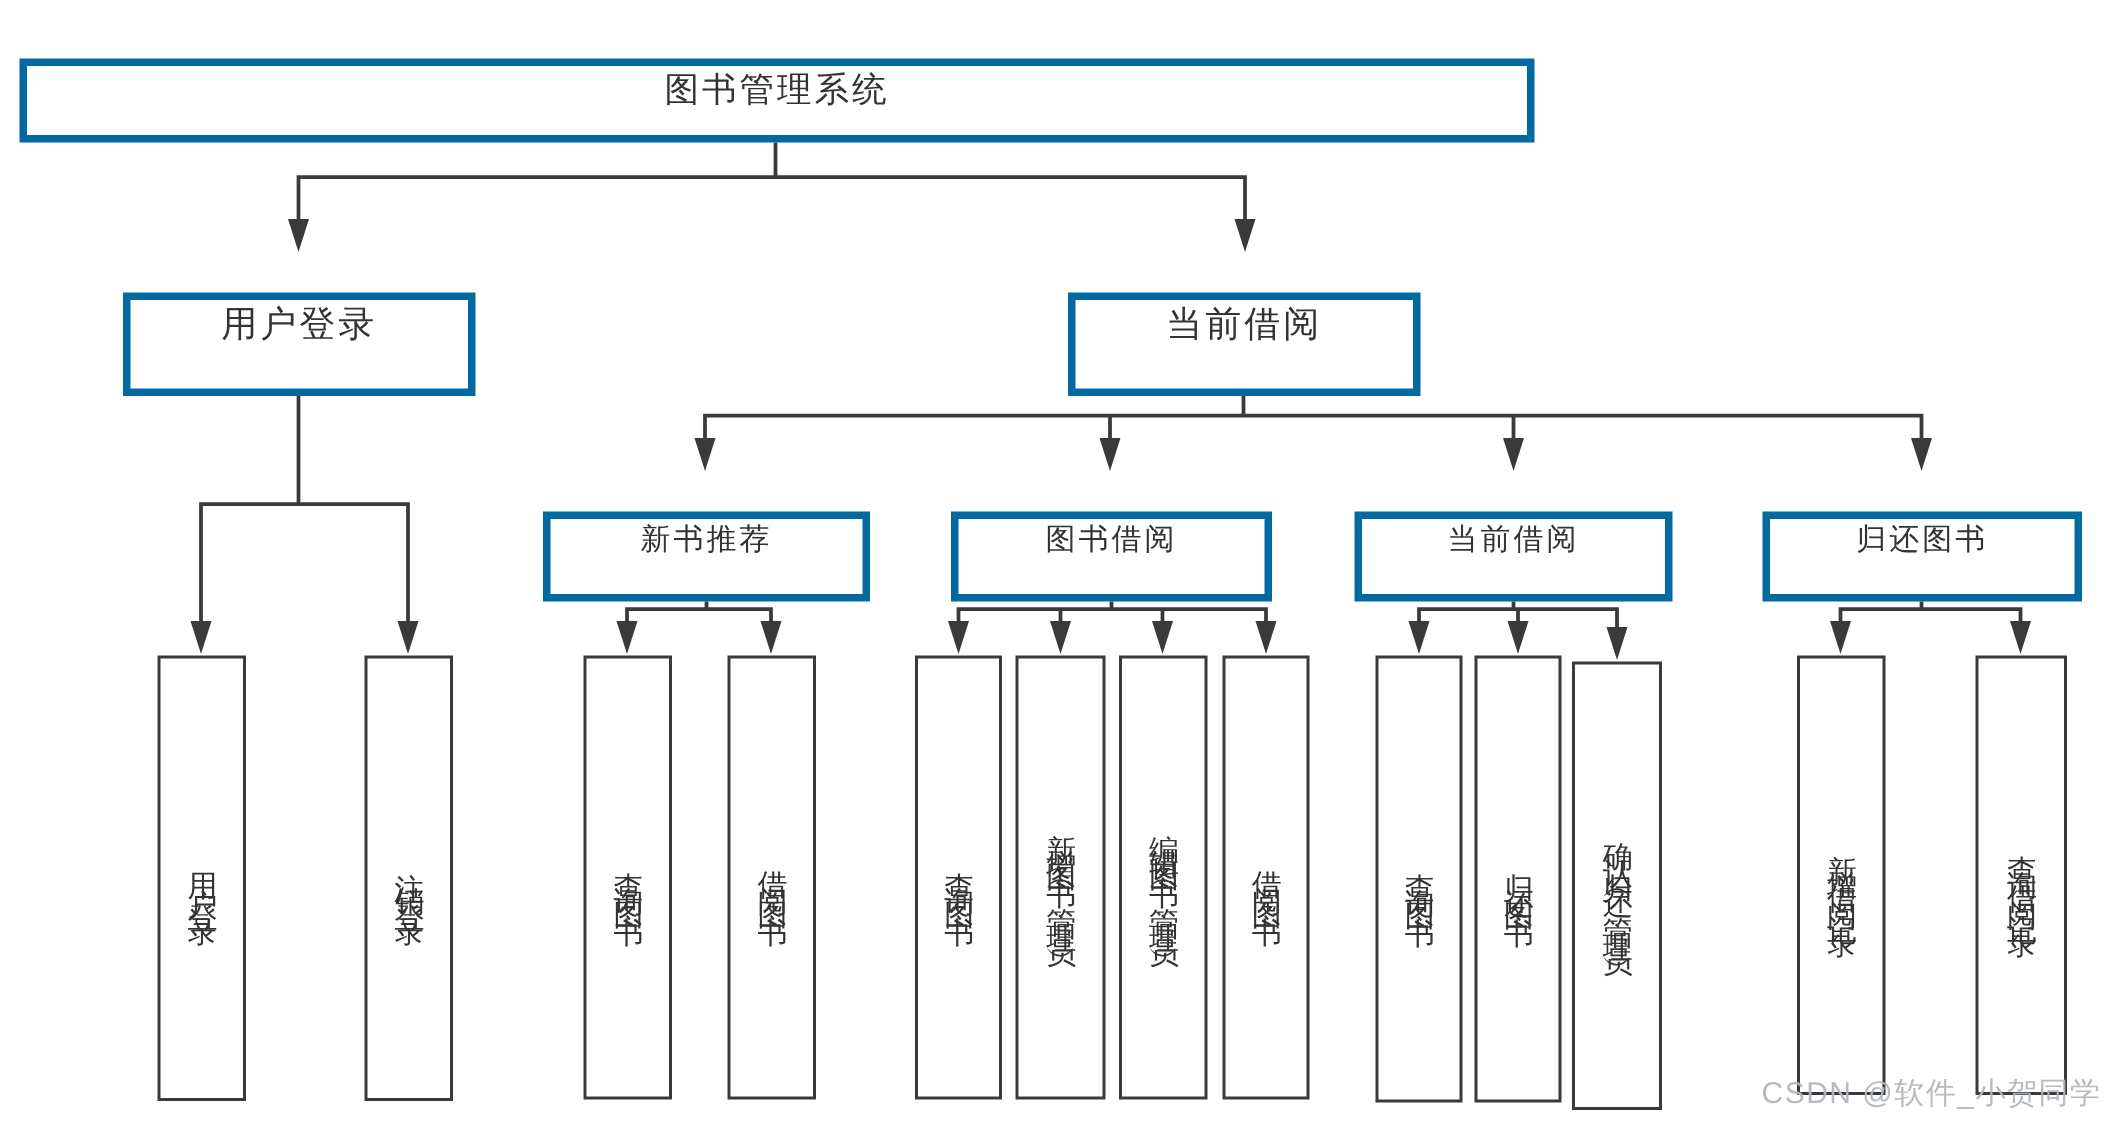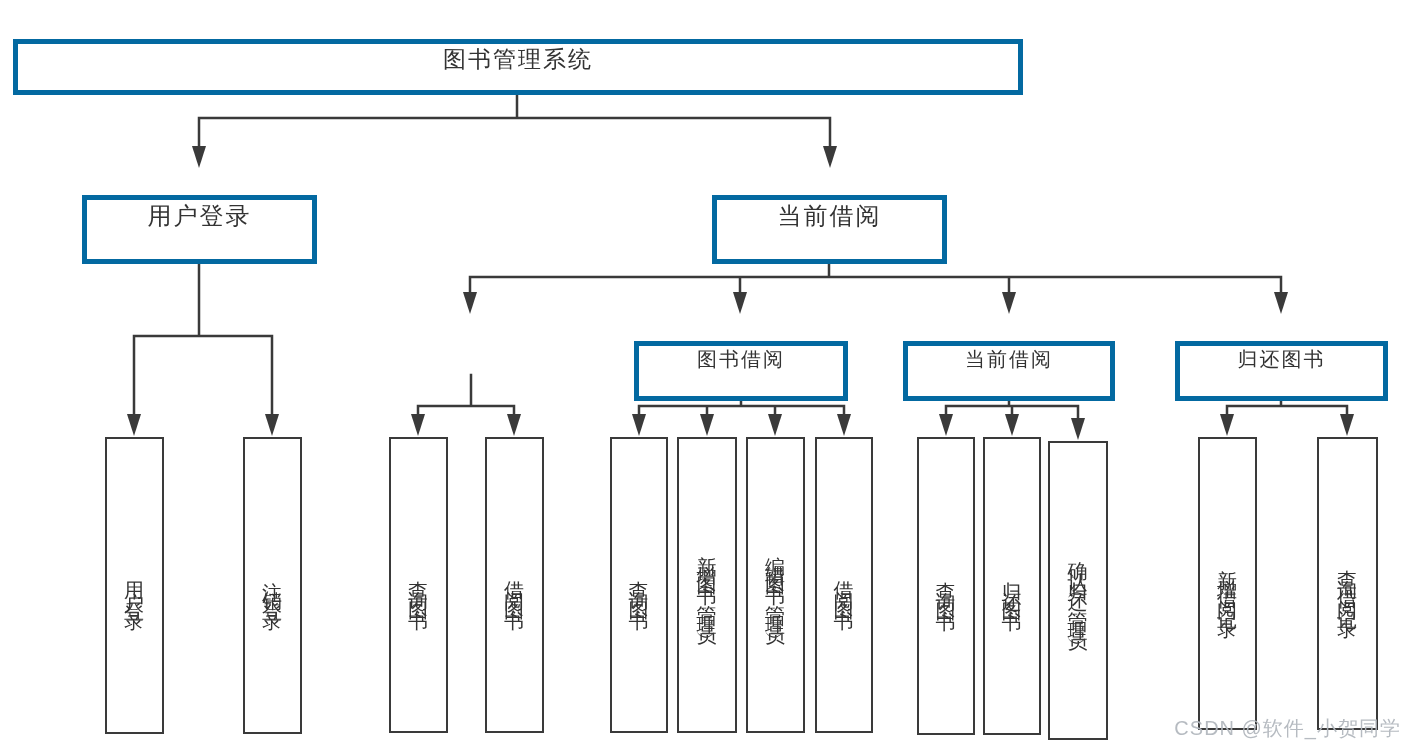--- a/index.html
+++ b/index.html
@@ -114,20 +114,23 @@
     <span>图书管理系统</span>
   </div>
 
   <div class="hbox l2" style="left:82px;top:169px;width:235px;height:69px">
     <span>用户登录</span>
   </div>
   <div class="hbox l2" style="left:712px;top:169px;width:235px;height:69px">
     <span>当前借阅</span>
   </div>
 
+  <div class="hbox l3" style="left:362px;top:315px;width:218px;height:60px">
+    <span>新书推荐</span>
+  </div>
   <div class="hbox l3" style="left:903px;top:315px;width:212px;height:60px">
     <span>当前借阅</span>
   </div>
   <div class="hbox l3" style="left:634px;top:315px;width:214px;height:60px">
     <span>图书借阅</span>
   </div>
   <div class="hbox l3" style="left:1175px;top:315px;width:213px;height:60px">
     <span>归还图书</span>
   </div>
 

